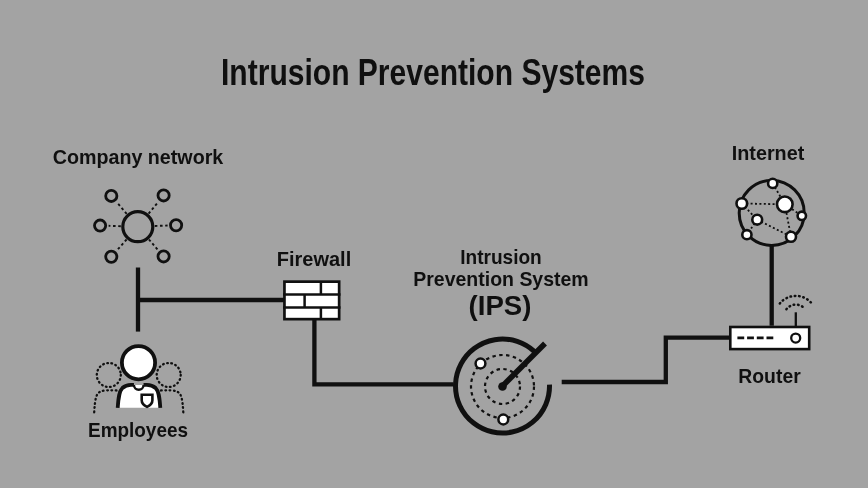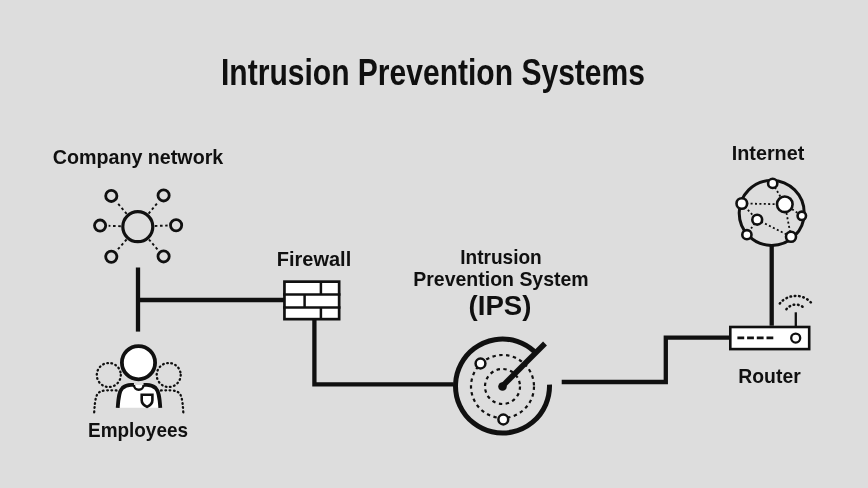--- a/index.html
+++ b/index.html
@@ -1,16 +1,16 @@
 <!DOCTYPE html>
 <html><head>
 <meta charset="utf-8">
 <style>
   html,body{margin:0;padding:0;background:#fff;}
-  .stage{position:relative;width:868px;height:488px;background:#bef264;overflow:hidden;filter:grayscale(1);}
+  .stage{position:relative;width:868px;height:488px;background:#a3a3a3;overflow:hidden;filter:grayscale(1);}
   text{font-family:"Liberation Sans",sans-serif;font-weight:bold;fill:#101010;}
 </style>
 </head>
 <body>
 <div class="stage">
 <svg width="868" height="488" viewBox="0 0 868 488">
 
   <text x="433" y="85" font-size="36.5" text-anchor="middle" textLength="424" lengthAdjust="spacingAndGlyphs">Intrusion Prevention Systems</text>
 
   <text id="lb-cn" x="138" y="164" font-size="19.3" text-anchor="middle" textLength="170.5" lengthAdjust="spacingAndGlyphs">Company network</text>

